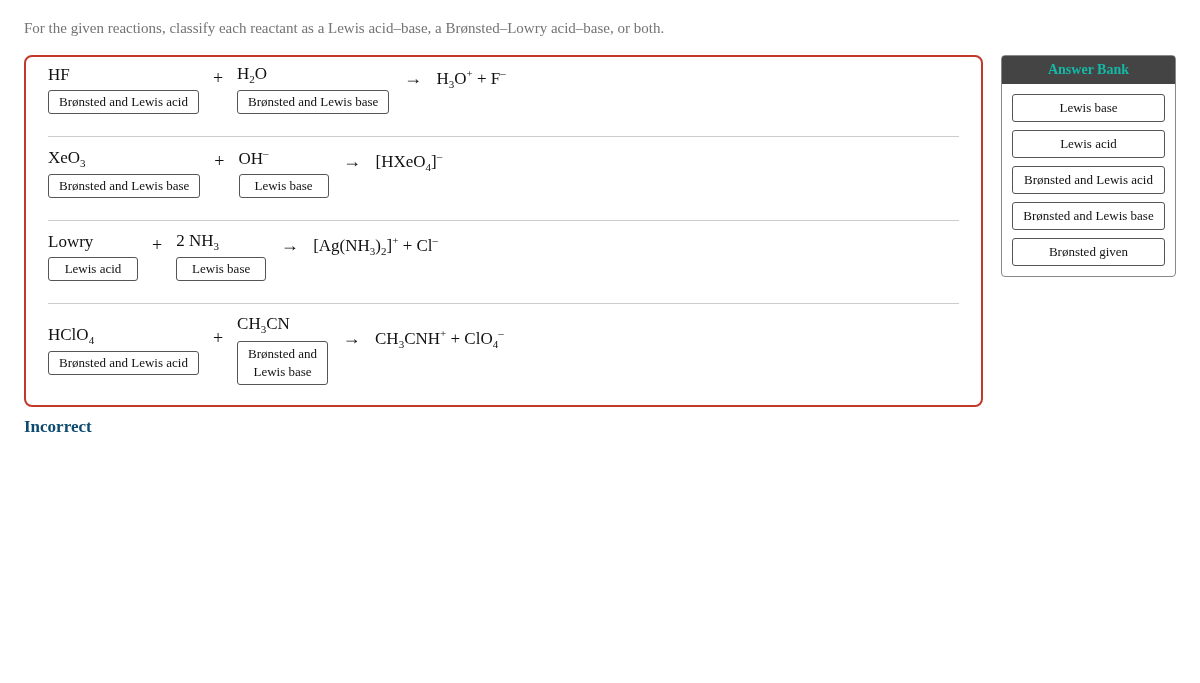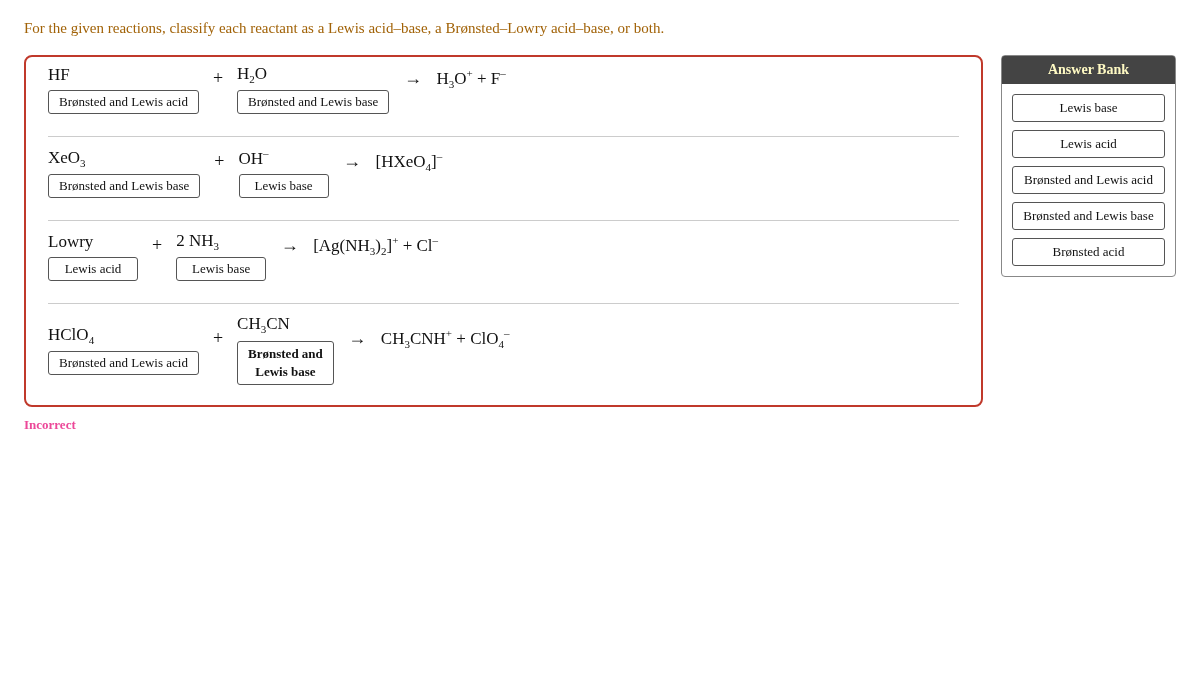--- a/index.html
+++ b/index.html
@@ -6,21 +6,21 @@
     body {
       font-family: Georgia, 'Times New Roman', serif;
       background: #fff;
       color: #111;
       padding: 20px 24px;
       font-size: 15px;
     }
     .instructions {
       font-size: 15px;
       margin-bottom: 18px;
-      color: #a16207;
+      color: #737373;
     }
     .main-layout {
       display: flex;
       gap: 18px;
       align-items: flex-start;
     }
     .reactions-box {
       border: 2px solid #c0392b;
       border-radius: 8px;
       padding: 7px 22px 12px 22px;
@@ -88,21 +88,21 @@
     .answer-bank {
       border: 1.5px solid #888;
       border-radius: 4px;
       padding: 0;
       min-width: 175px;
       max-width: 200px;
       flex-shrink: 0;
     }
     .answer-bank-title {
       background: #444;
-      color: #fef9c3;
+      color: #14b8a6;
       text-align: center;
       padding: 6px 10px;
       font-size: 14px;
       font-weight: bold;
       border-radius: 2px 2px 0 0;
     }
     .answer-bank-items {
       padding: 10px 10px;
       display: flex;
       flex-direction: column;
@@ -112,22 +112,22 @@
       border: 1.5px solid #555;
       border-radius: 3px;
       padding: 5px 10px;
       font-size: 13px;
       text-align: center;
       background: #fff;
       cursor: pointer;
     }
 
     .incorrect-label {
-      color: #ec4899;
-      font-size: 13px;
+      color: #0c4a6e;
+      font-size: 17px;
       font-weight: bold;
       margin-top: 10px;
     }
 
     
     .chem {
       font-style: normal;
       font-family: Georgia, serif;
     }
   </style>
@@ -196,36 +196,36 @@
 
     <div class="reaction-section">
       <div class="reaction-row">
         <div class="reactant-block">
           <span class="reactant-name chem">HClO<sub>4</sub></span>
           <div class="label-box filled">Brønsted and Lewis acid</div>
         </div>
         <span class="plus-sign">+</span>
         <div class="reactant-block">
           <span class="reactant-name chem">CH<sub>3</sub>CN</span>
-          <div class="label-box filled" style="white-space: pre-line; line-height: 1.4; font-weight: bold;">Brønsted and
+          <div class="label-box filled" style="white-space: pre-line; line-height: 1.4;">Brønsted and
 Lewis base</div>
         </div>
         <span class="arrow">&nbsp;→&nbsp;</span>
         <span class="products chem">CH<sub>3</sub>CNH<sup>+</sup> + ClO<sub>4</sub><sup>–</sup></span>
       </div>
     </div>
 
   </div>
 
   <div class="answer-bank">
     <div class="answer-bank-title">Answer Bank</div>
     <div class="answer-bank-items">
       <div class="answer-item">Lewis base</div>
       <div class="answer-item">Lewis acid</div>
       <div class="answer-item">Brønsted and Lewis acid</div>
       <div class="answer-item">Brønsted and Lewis base</div>
-      <div class="answer-item">Brønsted acid</div>
+      <div class="answer-item">Brønsted given</div>
     </div>
   </div>
 
 </div>
 
 <p class="incorrect-label">Incorrect</p>
 
 </body></html>

